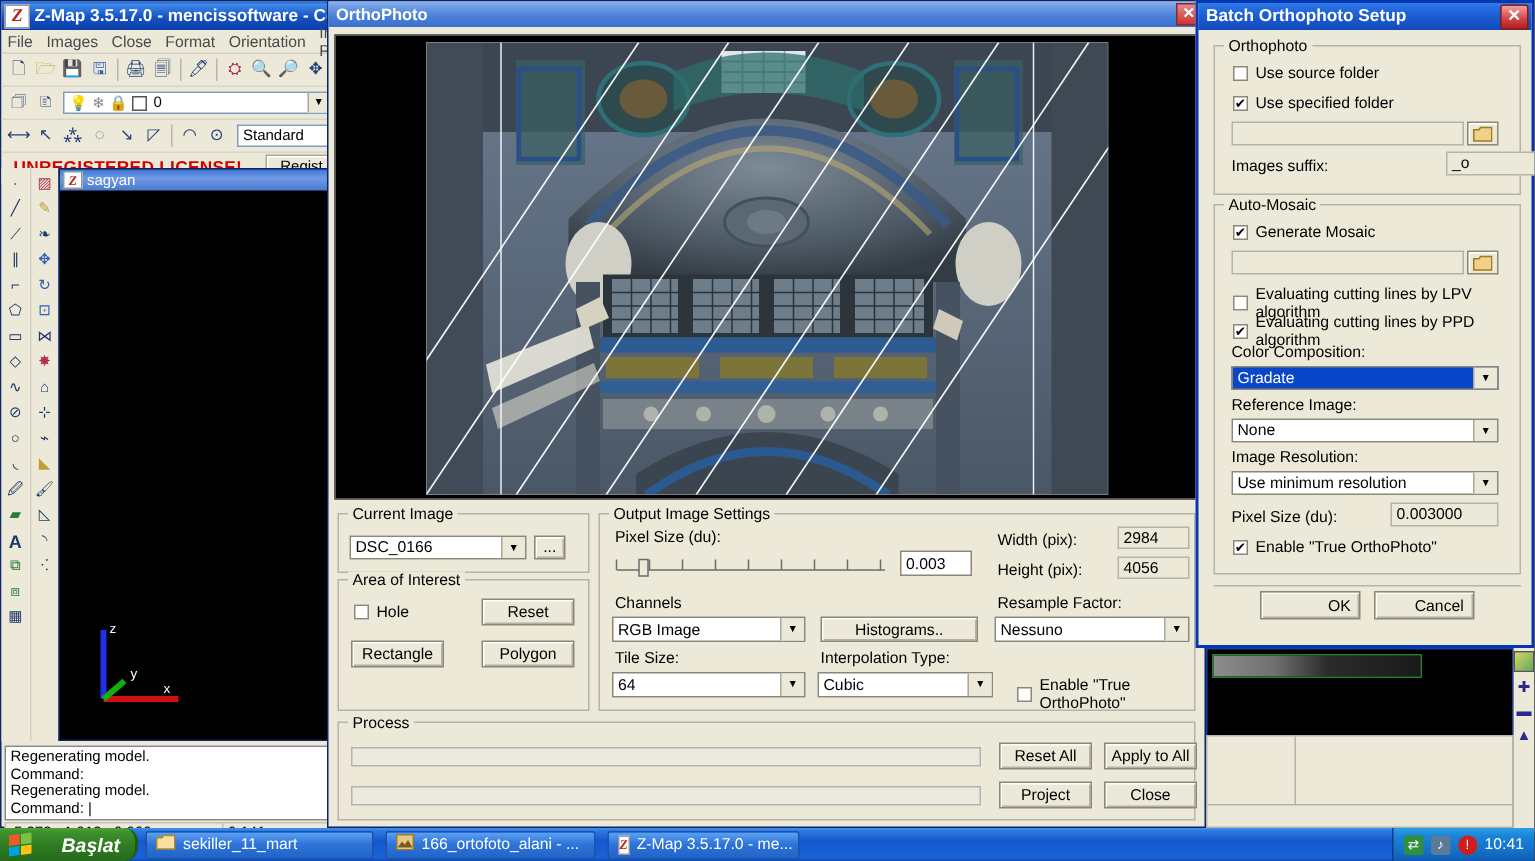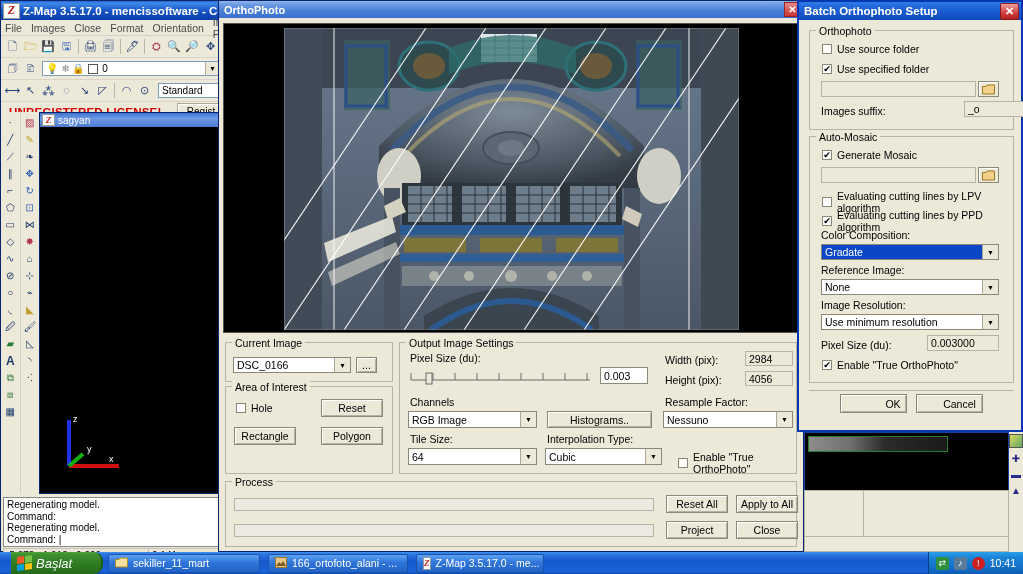--- a/index.html
+++ b/index.html
@@ -80,21 +80,21 @@
   #peekbar{position:absolute;left:3px;top:3px;width:138px;height:14px;background:linear-gradient(90deg,#8d8d8d,#6f6f6f 30%,#2b2b2b 55%,#1a1a1a);border:1px solid #2a7a2a;}
   #peekpanel{position:absolute;left:804px;top:490px;width:205px;height:62px;background:#ece9d8;border:1px solid #b6b3a7;box-sizing:border-box;}
   #rightscroll{position:absolute;left:1009px;top:432px;width:14px;height:120px;background:#ece9d8;display:flex;flex-direction:column;align-items:center;gap:4px;padding-top:2px;}
   .rsbtn{width:12px;height:12px;display:flex;align-items:center;justify-content:center;font-size:10px;color:#2a2a8a;}
 
   
   #taskbar{position:absolute;left:0;top:552px;width:1023px;height:22px;
       background:linear-gradient(180deg,#3f93f0 0%,#2f7ae0 8%,#1558cc 40%,#1a62d8 90%,#0b49b4 100%);display:flex;align-items:center;}
   #start{width:92px;height:22px;background:linear-gradient(180deg,#4fa33a 0%,#3f9030 12%,#2f7b22 55%,#256a1a 100%);
       border-right:2px solid #1d5c14;border-top-right-radius:9px;border-bottom-right-radius:9px;
-      display:flex;align-items:center;gap:4px;padding-left:6px;color:#fff;font-weight:normal;font-size:13px;font-style:italic;box-sizing:border-box;margin-left:11px;}
+      display:flex;align-items:center;gap:20px;padding-left:6px;color:#fff;font-weight:bold;font-size:13px;font-style:italic;box-sizing:border-box;}
   .flag{width:15px;height:14px;display:grid;grid-template-columns:1fr 1fr;grid-template-rows:1fr 1fr;gap:1px;transform:skewY(-7deg);}
   .flag i{display:block;}
   .tbtask{height:19px;margin-left:5px;background:linear-gradient(180deg,#5ba2f5,#2f74d8 45%,#2064c8);border:1px solid #1a52ac;border-radius:2px;
       display:flex;align-items:center;gap:5px;padding:0 6px;color:#fff;font-size:10.5px;box-sizing:border-box;white-space:nowrap;overflow:hidden;}
   #tray{margin-left:auto;height:22px;background:linear-gradient(180deg,#27a0e8 0%,#1a84d8 25%,#1470c8 70%,#0f5cb4 100%);
       border-left:1px solid #0b3f8c;display:flex;align-items:center;gap:5px;padding:0 7px;color:#fff;font-size:10.5px;}
   .trayico{width:13px;height:13px;border-radius:2px;display:flex;align-items:center;justify-content:center;font-size:9px;color:#fff;}
 </style>
 </head>
 <body>

